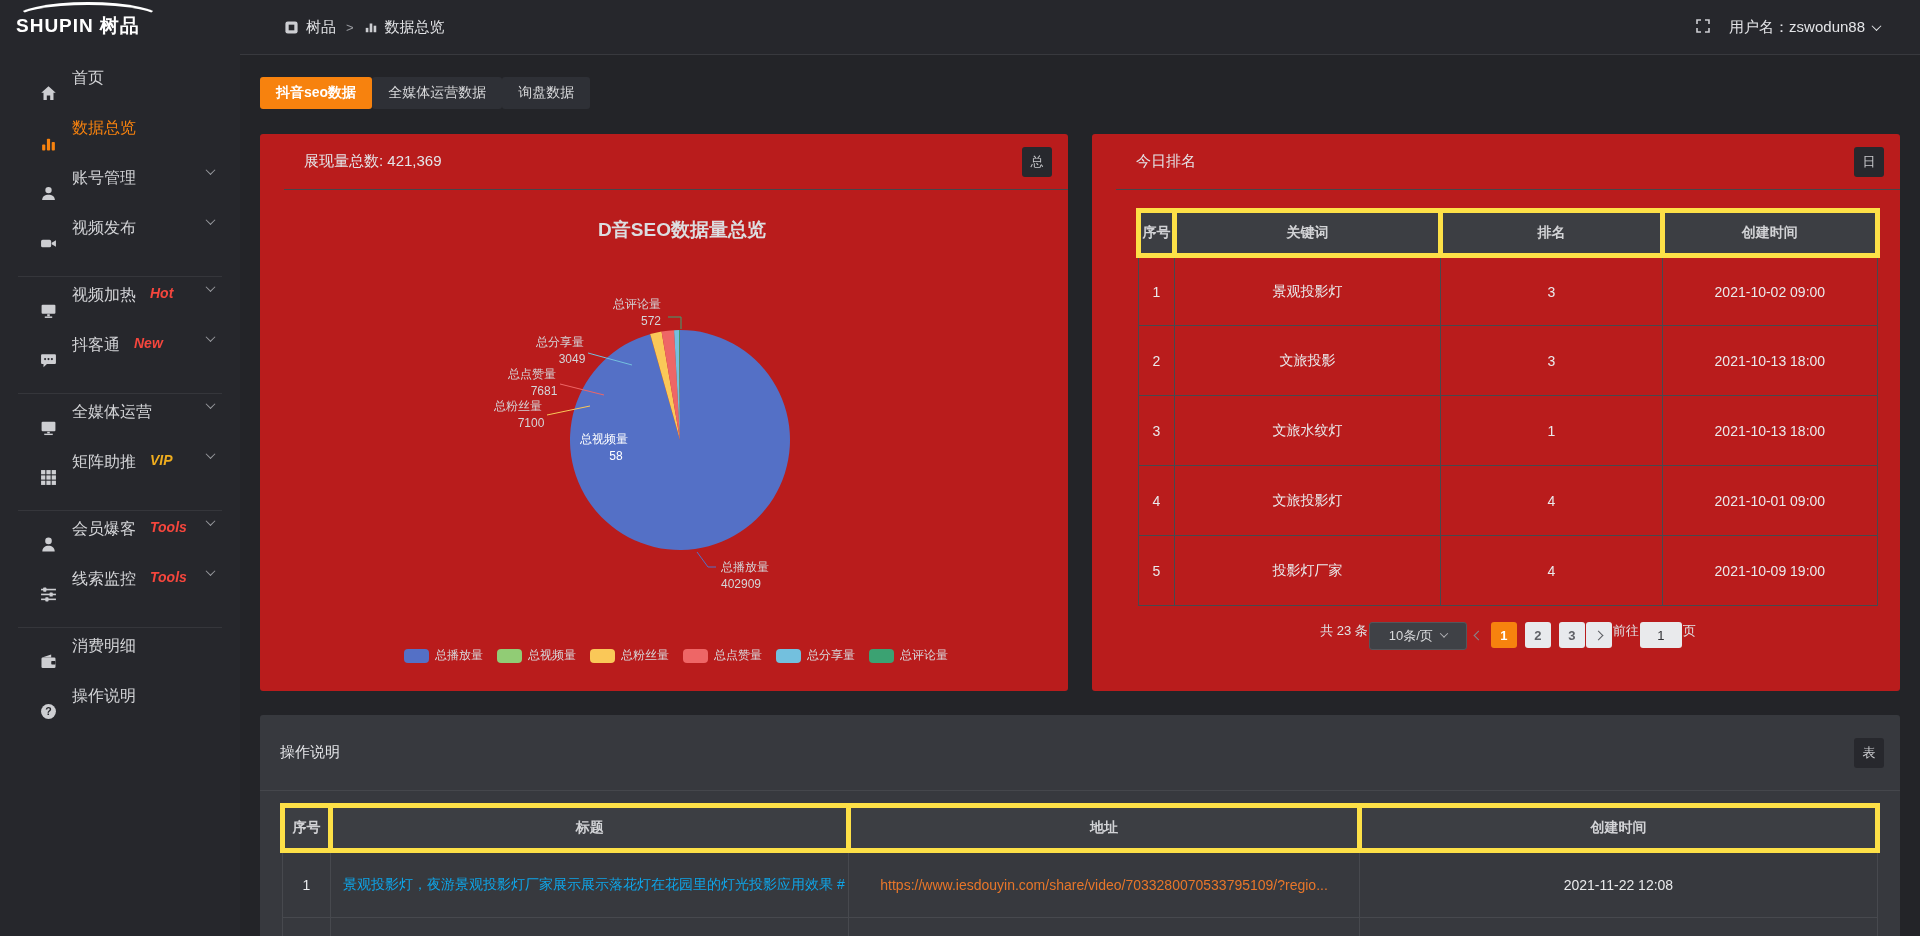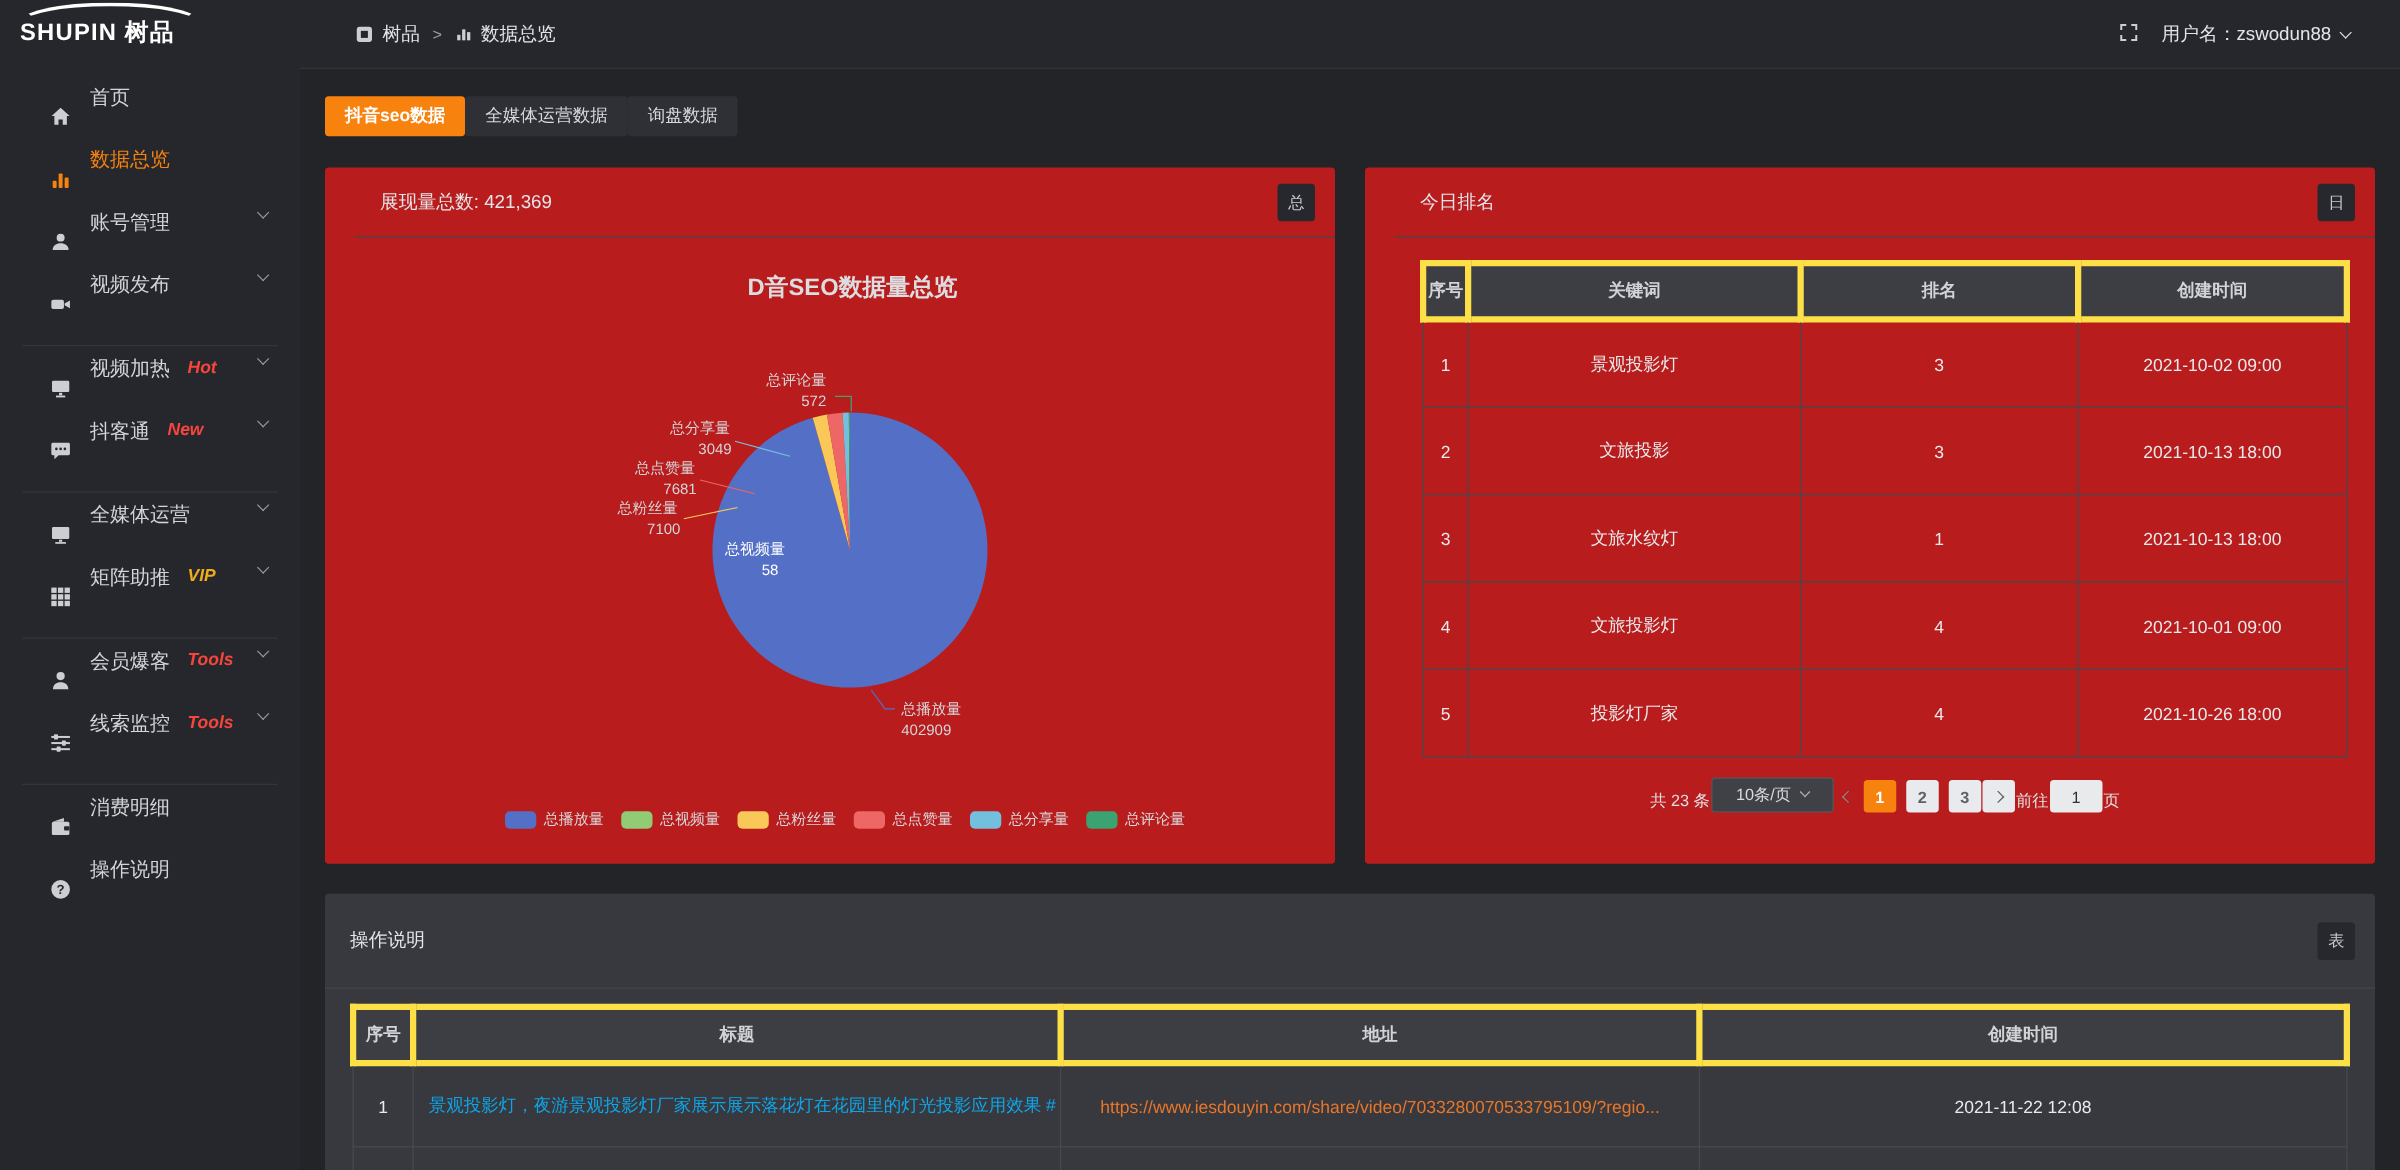--- a/index.html
+++ b/index.html
@@ -52,21 +52,21 @@
   .legend-item { display:flex; align-items:center; gap:6px; font-size:12px; color:#d8d9dc; cursor:pointer; }
   .legend-swatch { width:25px; height:14px; border-radius:4px; }
 
   
   .rank-body { padding:18px 20px 0; }
   table.grid { width:100%; border-collapse:collapse; table-layout:fixed; }
   table.grid th { height:45px; background:#3c3e43; border:5px solid #fde047; font-size:14px; font-weight:600; color:#d2d3d6; text-align:center; }
   table.grid td { border:1px solid #47494e; font-size:14px; color:#e9eaec; text-align:center; overflow:hidden; white-space:nowrap; }
   table.rank td { height:70px; }
 
-  .pagination { display:flex; align-items:flex-end; justify-content:center; gap:1px; margin-top:16px; font-size:13px; color:#dfe0e3; }
+  .pagination { display:flex; align-items:flex-start; justify-content:center; gap:1px; margin-top:16px; font-size:13px; color:#dfe0e3; }
   .pg-select { width:98px; height:28px; background:#3f4146; border:1px solid #54565b; border-radius:3px; display:flex; align-items:center; justify-content:center; gap:8px; font-size:13px; color:#d9dadc; cursor:pointer; }
   .pg-select .chev { width:6px; height:6px; color:#b0b1b5; margin-top:-3px; }
   .pg-prev { width:22px; height:26px; display:flex; align-items:center; justify-content:center; color:#85878d; cursor:not-allowed; }
   .pg-pages { display:flex; gap:8px; }
   .pg-page { min-width:26px; height:26px; border:none; border-radius:3px; background:#e8eaed; color:#5f6166; font-size:13px; font-weight:600; cursor:pointer; font-family:inherit; }
   .pg-page.active { background:#f7820e; color:#fff; }
   .pg-next { width:26px; height:26px; border:none; border-radius:3px; background:#e8eaed; color:#5a5c61; display:flex; align-items:center; justify-content:center; cursor:pointer; }
   .pg-jump { width:42px; height:26px; background:#e9eaec; border:none; border-radius:3px; text-align:center; color:#303134; font-size:13px; font-family:inherit; }
 
   
@@ -377,21 +377,21 @@
               <tr>
                 <td>4</td>
                 <td>文旅投影灯</td>
                 <td>4</td>
                 <td>2021-10-01 09:00</td>
               </tr>
               <tr>
                 <td>5</td>
                 <td>投影灯厂家</td>
                 <td>4</td>
-                <td>2021-10-26 18:00</td>
+                <td>2021-10-09 19:00</td>
               </tr>
             </tbody>
         </table>
         <div class="pagination">
           <span>共 23 条</span>
           <span class="pg-select">
             <span>10条/页</span>
             <i class="chev"></i>
           </span>
           <span class="pg-prev">

